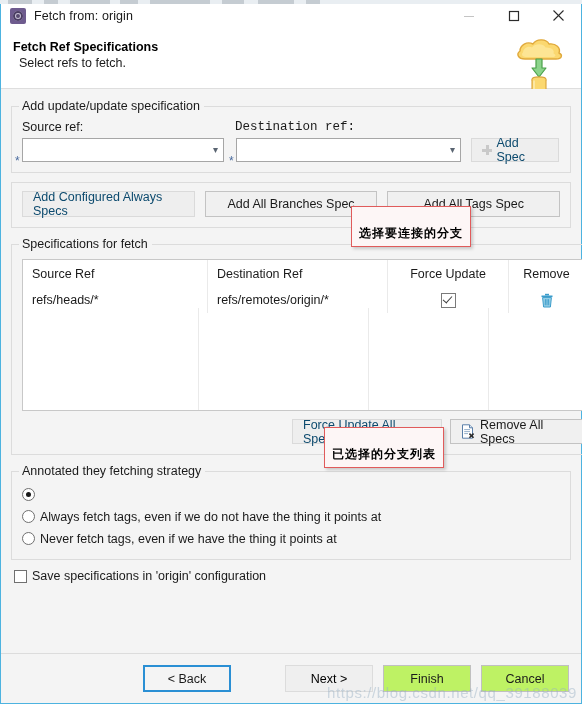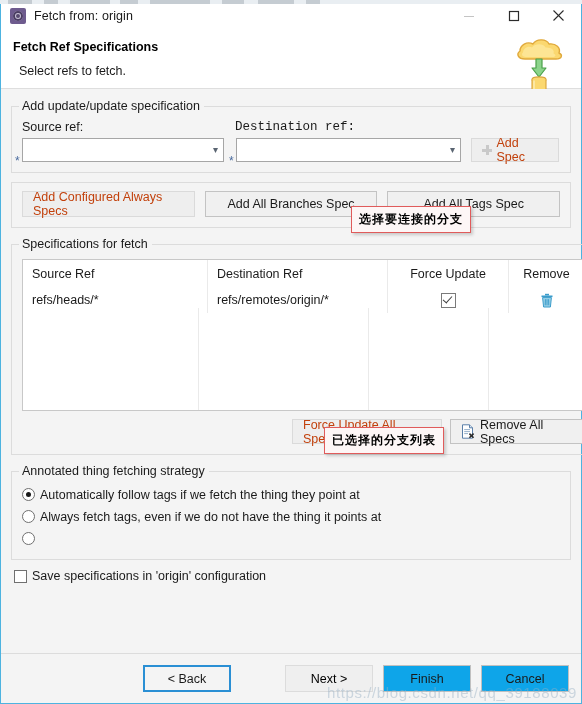--- a/index.html
+++ b/index.html
@@ -99,21 +99,21 @@
     padding: 8px 0 10px 12px;
     height: 57px;
     min-height: 57px;
     box-sizing: border-box;
     border-bottom: 1px solid #dedede;
   }
   .banner-title {
     font-size: 12.5px;
     font-weight: bold;
     color: #000000;
-    margin-bottom: 10px;
+    margin-bottom: 2px;
   }
   .banner-sub {
     font-size: 12.5px;
     color: #1a1a1a;
     padding-left: 6px;
   }
   .banner-art {
     position: absolute;
     right: 14px;
     top: 1px;
@@ -197,21 +197,21 @@
     box-sizing: border-box;
     height: 25px;
     display: inline-flex;
     align-items: center;
     justify-content: center;
     gap: 5px;
     padding: 0 10px;
     cursor: default;
   }
   .btn.disabled {
-    color: #c2410c;
+    color: #0c4a6e;
     background: #eeeeee;
     border-color: #dadada;
   }
   .btn-addspec {
     width: 88px;
     height: 24px;
     margin-left: 10px;
     margin-top: 0px;
   }
   .plus-ico {
@@ -383,21 +383,21 @@
     align-items: center;
     justify-content: flex-end;
     gap: 10px;
     padding-right: 12px;
     box-sizing: border-box;
     position: relative;
   }
   .footer .btn {
     width: 88px;
     height: 27px;
-    background: #0ea5e9;
+    background: #bef264;
     border: 1px solid #c0c0c0;
   }
   .footer .btn.primary {
     border: 2px solid #2a8fd4;
     background: #f4f4f4;
   }
   .footer .btn.disabled {
     color: #000000;
     border-color: #dcdcdc;
     background: #efefef;
@@ -407,21 +407,21 @@
   
   .anno {
     position: absolute;
     border: 1.5px solid #e05b5b;
     background: #fdf6f6;
     color: #000000;
     font-family: "DejaVu Sans", "Liberation Sans", sans-serif;
     font-size: 12px;
     font-weight: bold;
     letter-spacing: 1px;
-    padding: 4px 7px 4px 7px;
+    padding: 18px 7px 4px 7px;
     box-shadow: 2px 2px 3px rgba(0,0,0,0.18);
     white-space: nowrap;
     z-index: 30;
   }
   #anno-branch { left: 350px; top: 117px; }
   #anno-list  { left: 323px; top: 338px; }
 
   
   .watermark {
     position: absolute;
@@ -614,32 +614,32 @@
                   <line x1="12.6" y1="9.6" x2="8.4" y2="13.8"></line>
                 </g>
               </svg>
             </span>
             <span>Remove All Specs</span>
           </div>
         </div>
       </fieldset>
 
       <fieldset class="grp">
-        <legend>Annotated thing fetching strategy</legend>
+        <legend>Annotated they fetching strategy</legend>
 
         <div class="radio-line">
           <span class="radio on"></span>
-          <span>Automatically follow tags if we fetch the thing they point at</span>
         </div>
         <div class="radio-line">
           <span class="radio"></span>
           <span>Always fetch tags, even if we do not have the thing it points at</span>
         </div>
         <div class="radio-line">
           <span class="radio"></span>
+          <span>Never fetch tags, even if we have the thing it points at</span>
         </div>
       </fieldset>
 
       <div class="savecheck">
         <span class="box"></span>
         <span>Save specifications in 'origin' configuration</span>
       </div>
 
       <div class="anno" id="anno-branch">选择要连接的分支</div>
       <div class="anno" id="anno-list">已选择的分支列表</div>

